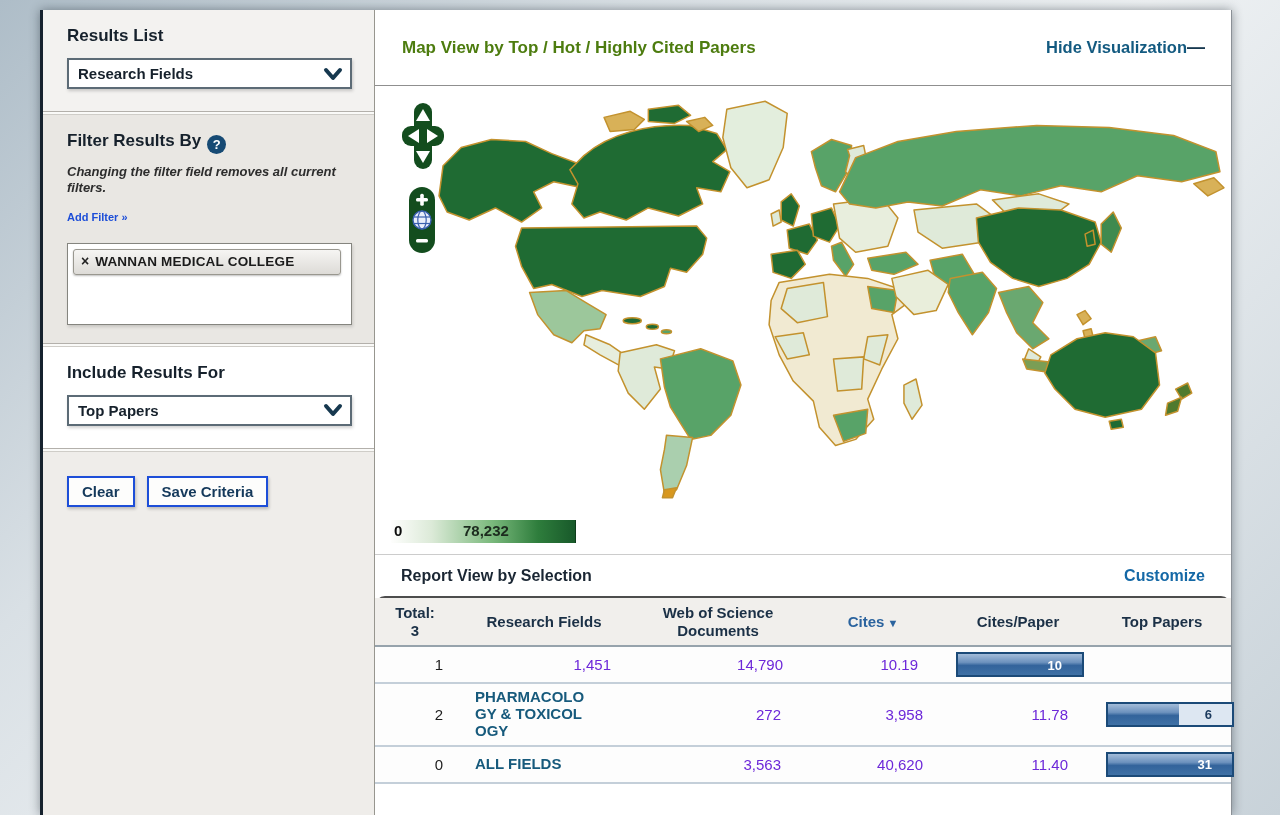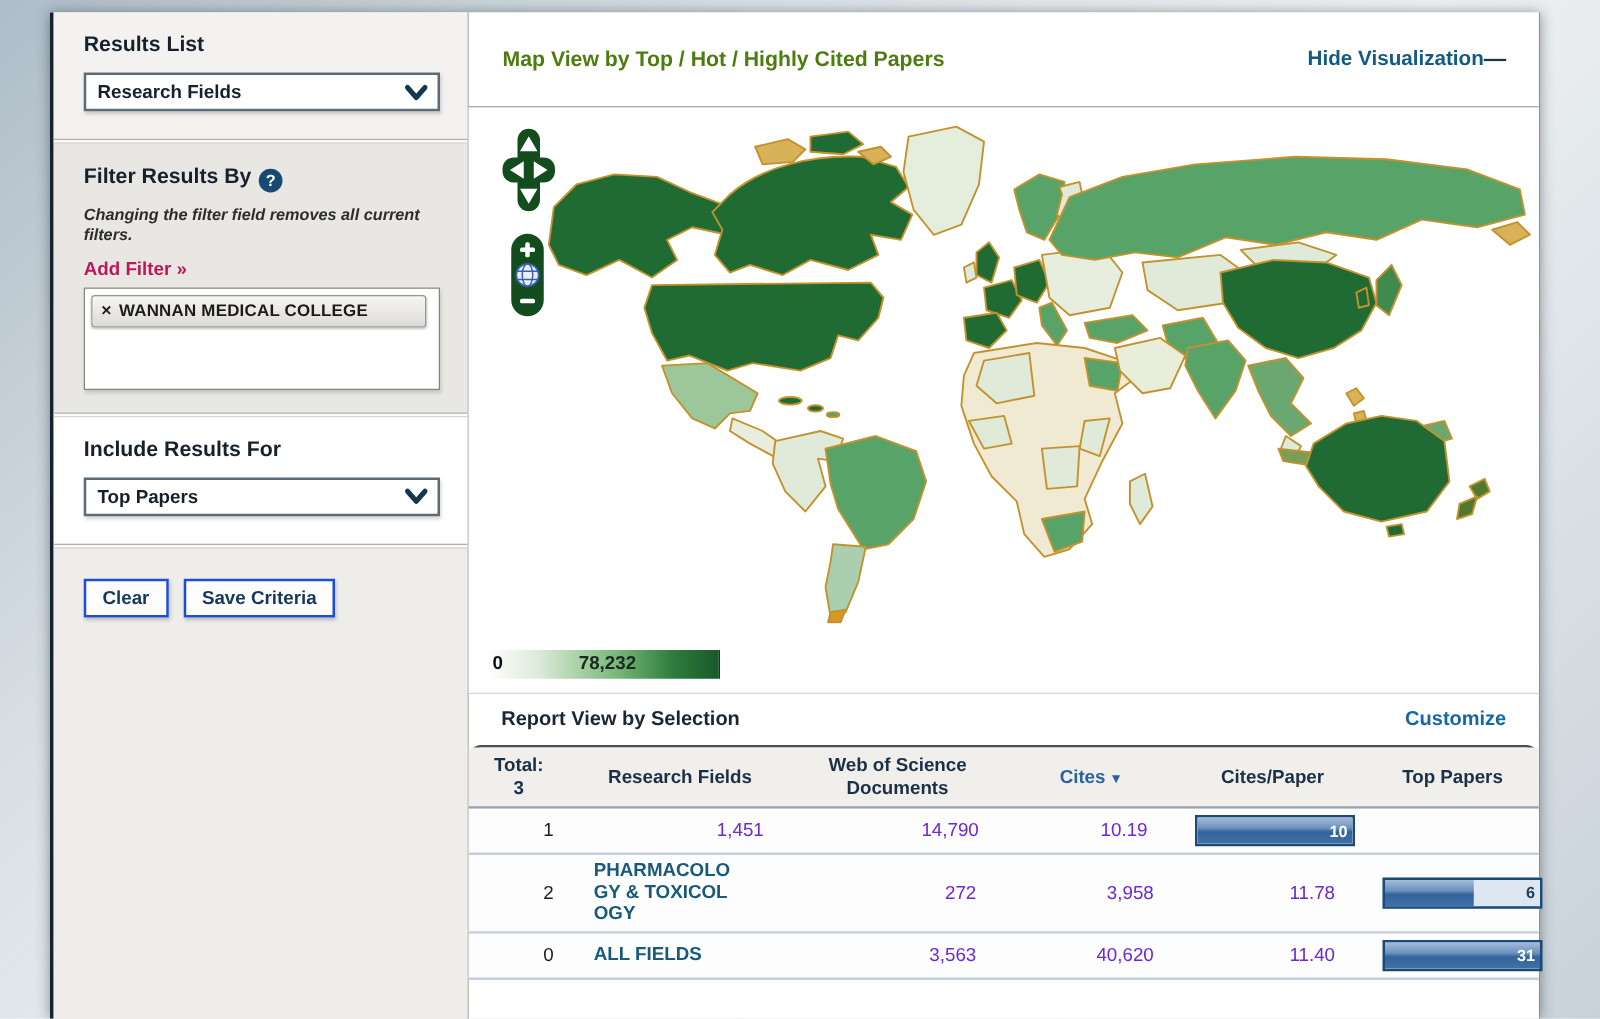--- a/index.html
+++ b/index.html
@@ -25,22 +25,22 @@
     background:#fff; border:2px solid #5c6b76; height:31px; padding:0 7px 0 9px;
     box-shadow:1px 2px 3px rgba(0,0,0,.18); cursor:pointer; }
   .dropdown .dd-label { font-size:15px; font-weight:bold; color:#16212c; }
   .dd-chevron { width:20px; height:16px; display:block; }
 
   .help-badge { display:inline-flex; width:19px; height:19px; border-radius:50%;
     background:#164a74; color:#fff; font-size:13px; font-weight:bold;
     align-items:center; justify-content:center; vertical-align:-3px; margin-left:6px; cursor:pointer; }
   .filter-note { font-size:13px; font-style:italic; font-weight:600; color:#2d2d2d;
     line-height:1.25; margin:-2px 0 10px; }
-  .add-filter { font-size:15px; font-weight:bold; color:#be185d; text-decoration:none;
-    display:inline-block; margin-bottom:6px; cursor:pointer; }
+  .add-filter { font-size:11px; font-weight:bold; color:#1d4ed8; text-decoration:none;
+    display:inline-block; margin-bottom:20px; cursor:pointer; }
   .filter-box { background:#fff; border:1px solid #85857f; min-height:82px; padding:5px;
     box-shadow:1px 2px 3px rgba(0,0,0,.15); }
   .filter-chip { display:flex; align-items:flex-start; width:98%;
     background:linear-gradient(#f6f5f3,#dddbd7); border:1px solid #99978f;
     border-radius:3px; padding:4px 8px 5px 7px; box-shadow:0 1px 2px rgba(0,0,0,.25); cursor:pointer; }
   .chip-x { font-size:14px; font-weight:bold; color:#222; margin:0 6px 0 0; line-height:1.1; }
   .chip-label { font-size:13.5px; font-weight:bold; color:#1b1b1b; line-height:1.15; letter-spacing:.2px; }
 
   .btn-row { display:flex; gap:12px; }
   .btn { background:#fdfdfc; border:2px solid #1d4ed8; padding:5px 13px;
@@ -86,21 +86,21 @@
   .cell-rank { text-align:right; padding-right:12px; font-size:15px; color:#1d1d1d; }
   .cell-field { padding-left:20px; }
   .field-link { display:inline-block; width:114px; font-size:15px; font-weight:bold;
     color:#175a7c; line-height:1.12; word-break:break-all; text-decoration:none; cursor:pointer; }
   .cell-num { text-align:right; font-size:15px; color:#6d28d9; }
   .cell-docs { padding-right:22px; } .cell-cites { padding-right:20px; } .cell-cpp { padding-right:25px; }
   .cell-bar { padding-left:13px; }
   .bar { position:relative; width:128px; height:25px; background:#dde7f2;
     border:2px solid #1b4a78; overflow:hidden; }
   .bar-fill { height:100%; background:linear-gradient(#a3bcd9 0%,#6c91bd 40%,#33639b 55%,#3f71a6 100%); }
-  .bar-label { position:absolute; right:4px; top:50%; transform:translateY(-50%);
+  .bar-label { position:absolute; right:20px; top:50%; transform:translateY(-50%);
     font-size:13px; font-weight:bold; color:#fff; }
   .bar-label.dark { color:#1c3b5e; }
 </style>
 </head>
 <body>
 
 <div class="page">
 
   <div class="sidebar">
 

